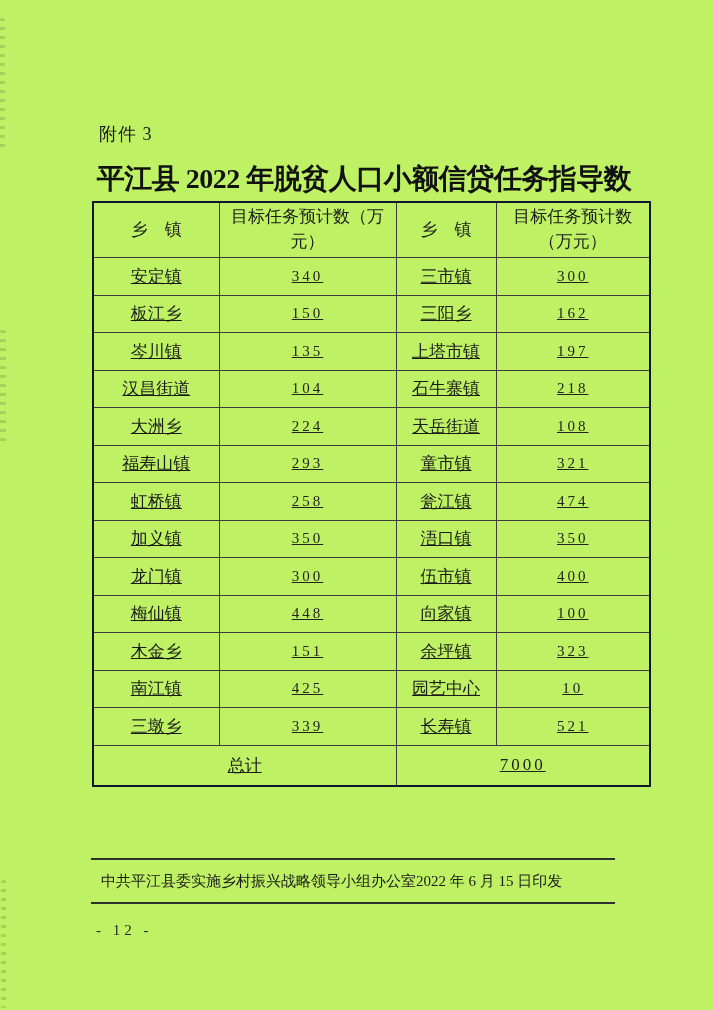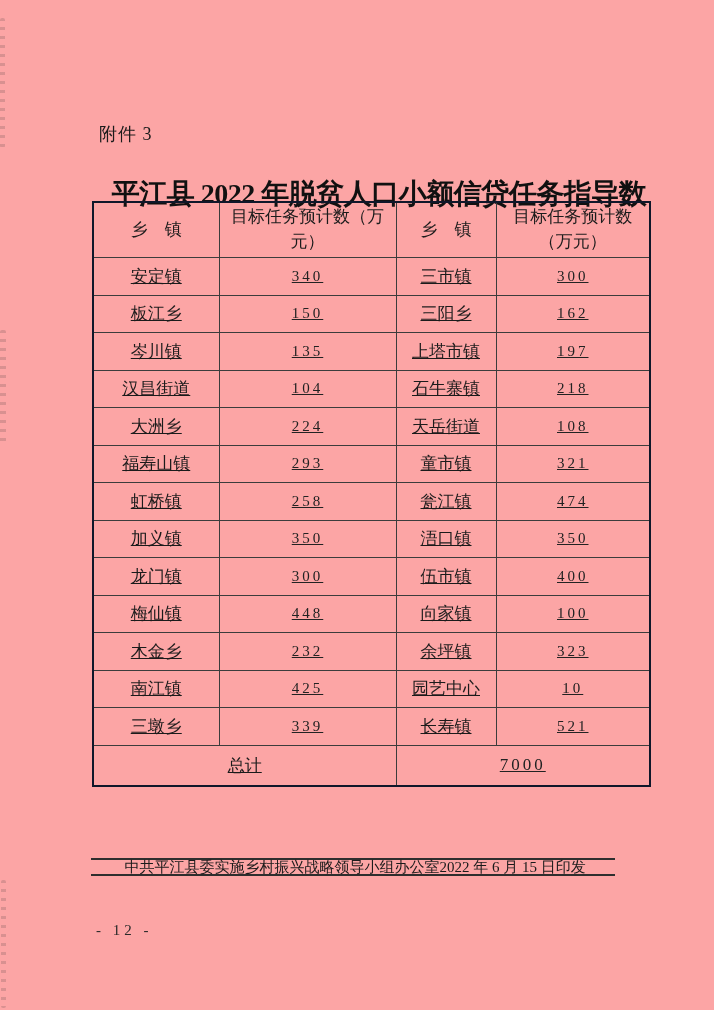--- a/index.html
+++ b/index.html
@@ -11,21 +11,21 @@
     width: 714px;
     height: 1010px;
     position: relative;
     font-family: "Liberation Serif", "DejaVu Serif", serif;
     color: #1b1b1b;
     overflow: hidden;
   }
   .page {
     position: absolute;
     inset: 0;
-    background: #fca5a5;
+    background: #bef264;
   }
   
   .smudge {
     position: absolute;
     background: repeating-linear-gradient(180deg,
       rgba(45,45,45,0.38) 0px, rgba(45,45,45,0.38) 3px,
       rgba(45,45,45,0.0) 3px, rgba(45,45,45,0.0) 9px);
     opacity: 0.45;
     border-radius: 2px;
   }
@@ -38,21 +38,21 @@
     left: 99px;
     top: 122px;
     font-size: 18px;
     letter-spacing: 1px;
   }
   .title {
     position: absolute;
     left: 78px;
     top: 160px;
     width: 572px;
-    margin: 15px;
+    margin: 0;
     text-align: center;
     font-size: 28px;
     font-weight: 700;
     letter-spacing: -0.5px;
     white-space: nowrap;
     color: #111;
   }
 
   table.doc-table {
     position: absolute;
@@ -90,27 +90,27 @@
   .doc-table tr.total-row td {
     height: 39px;
     font-size: 17px;
   }
 
   .colophon {
     position: absolute;
     left: 91px;
     top: 858px;
     width: 524px;
-    height: 18px;
+    height: 46px;
     border-top: 2px solid #2e2e2e;
     border-bottom: 2px solid #2e2e2e;
     box-sizing: border-box;
     display: flex;
     align-items: center;
-    justify-content: center;
+    justify-content: flex-start;
     padding: 0 6px 0 10px;
     font-size: 15px;
     white-space: nowrap;
   }
   .page-number {
     position: absolute;
     left: 96px;
     top: 922px;
     font-size: 15px;
     letter-spacing: 4px;
@@ -203,21 +203,21 @@
         <td class="val">400</td>
       </tr>
       <tr>
         <td class="town">梅仙镇</td>
         <td class="val">448</td>
         <td class="town">向家镇</td>
         <td class="val">100</td>
       </tr>
       <tr>
         <td class="town">木金乡</td>
-        <td class="val">232</td>
+        <td class="val">151</td>
         <td class="town">余坪镇</td>
         <td class="val">323</td>
       </tr>
       <tr>
         <td class="town">南江镇</td>
         <td class="val">425</td>
         <td class="town">园艺中心</td>
         <td class="val">10</td>
       </tr>
       <tr>

